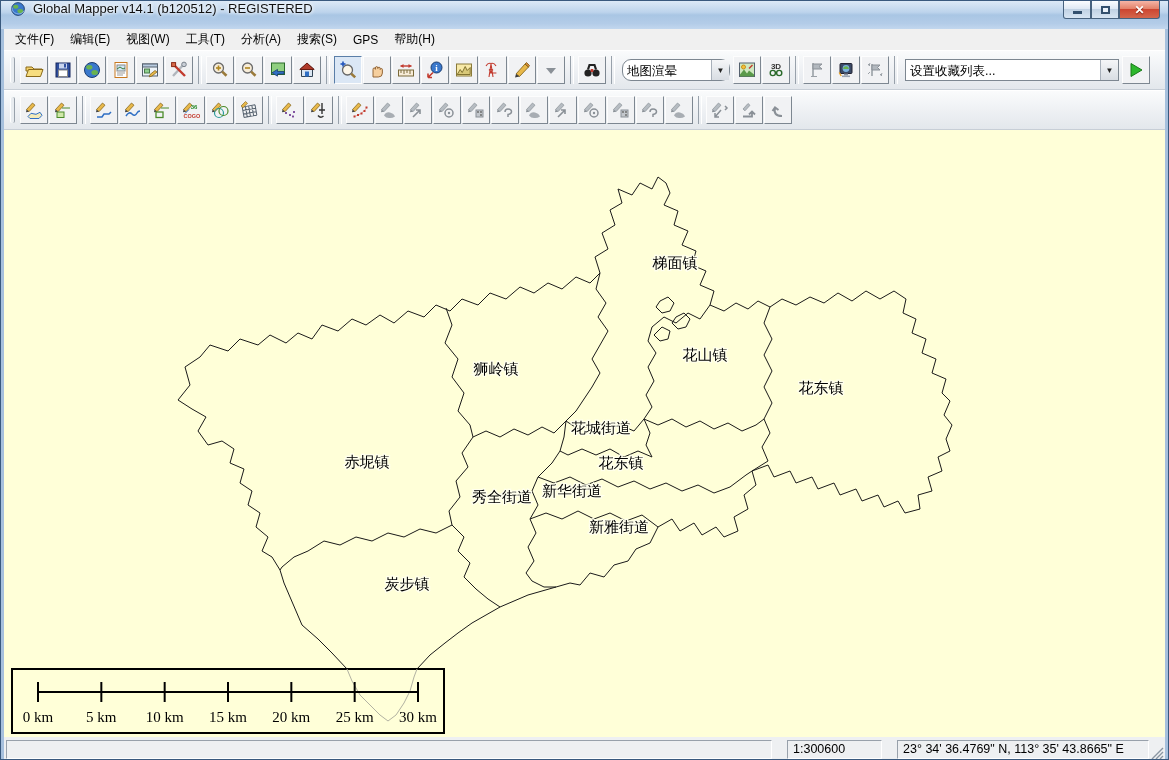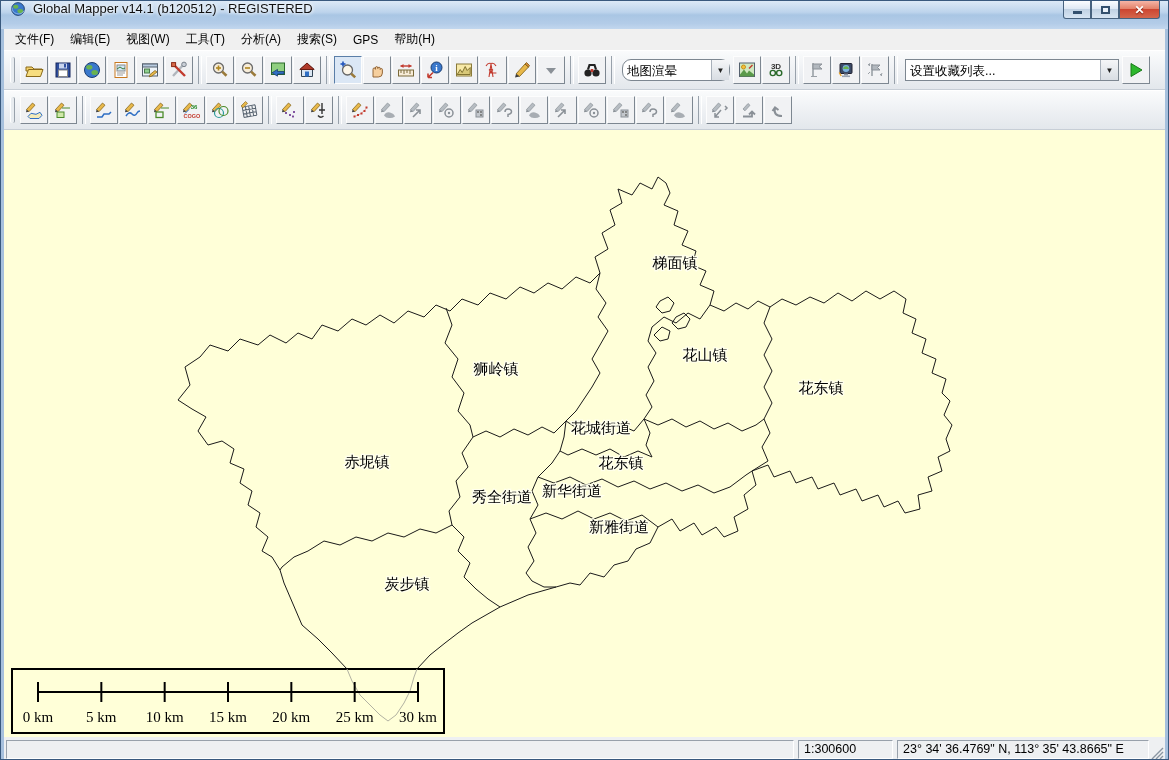--- a/index.html
+++ b/index.html
@@ -43,21 +43,21 @@
   .combo-text{flex:1;padding:3px 4px 0 4px;white-space:nowrap;overflow:hidden;color:#000;}
   .combo-arrow{width:17px;border-left:1px solid #a8b0ba;display:flex;align-items:center;
     justify-content:center;background:linear-gradient(#f5f6f8,#d8dde3);font-size:8px;color:#222;}
   .combo.shader{width:108px;border-radius:9px;}
   .combo.favorites{width:214px;}
   
   .map-area{position:relative;height:607px;background:#ffffd8;overflow:hidden;}
   .map-area svg{display:block;}
   
   .statusbar{position:relative;height:24px;background:#eef0f2;display:flex;align-items:center;
-    gap:4px;padding:0 16px 0 2px;font-size:12.5px;color:#000;}
+    gap:15px;padding:0 16px 0 2px;font-size:12.5px;color:#000;}
   .status-seg{height:19px;box-sizing:border-box;border:1px solid;border-color:#98a1ab #fff #fff #98a1ab;
     display:flex;align-items:center;padding:0 5px;white-space:nowrap;overflow:hidden;}
   .status-seg.fill{flex:1;}
   .resize-grip{position:absolute;right:1px;bottom:1px;width:13px;height:13px;}
 </style>
 </head>
 <body>
 
 <div class="window">
 

